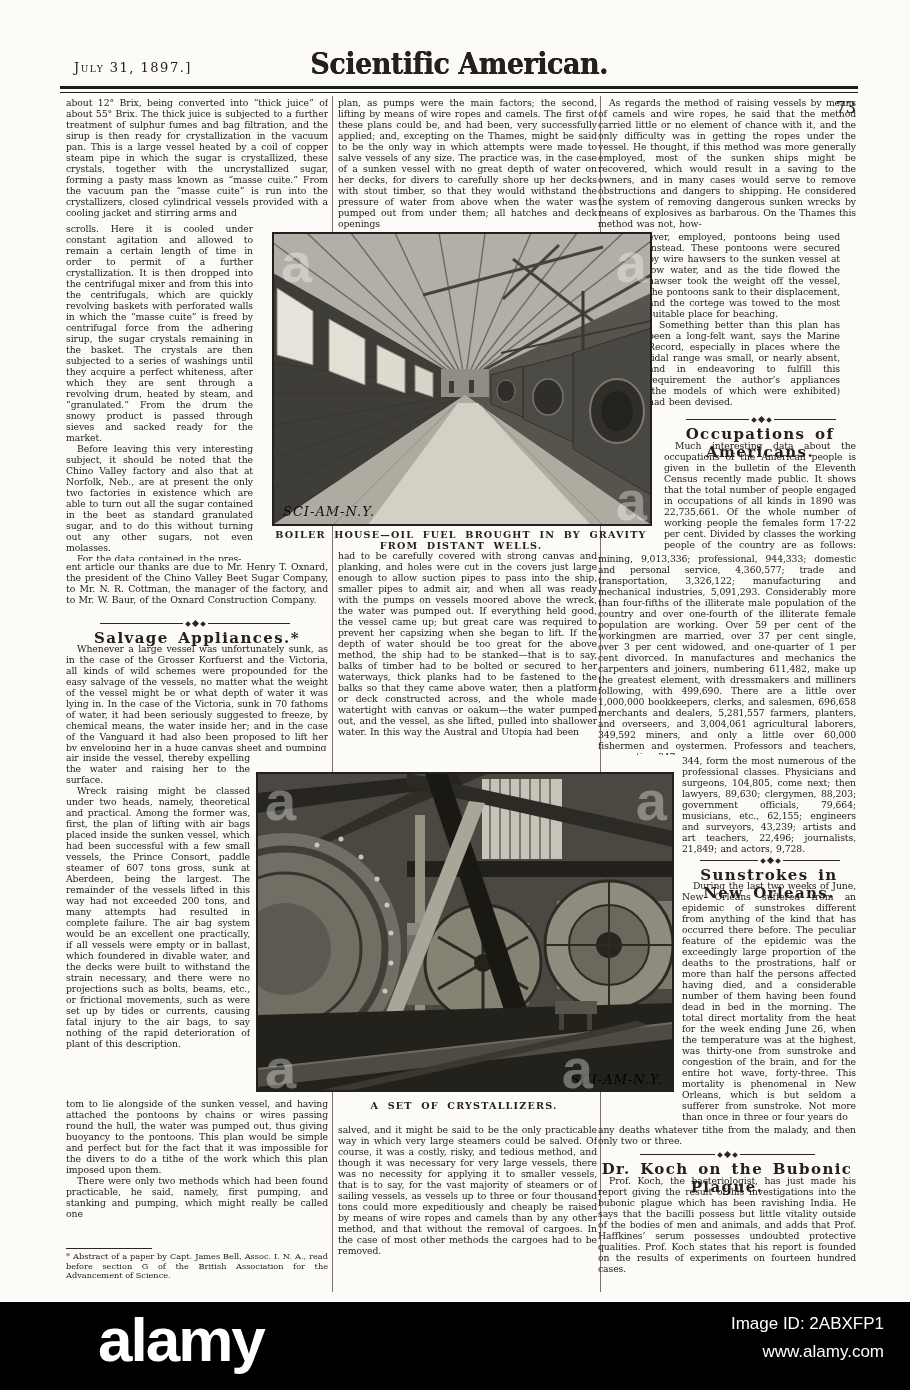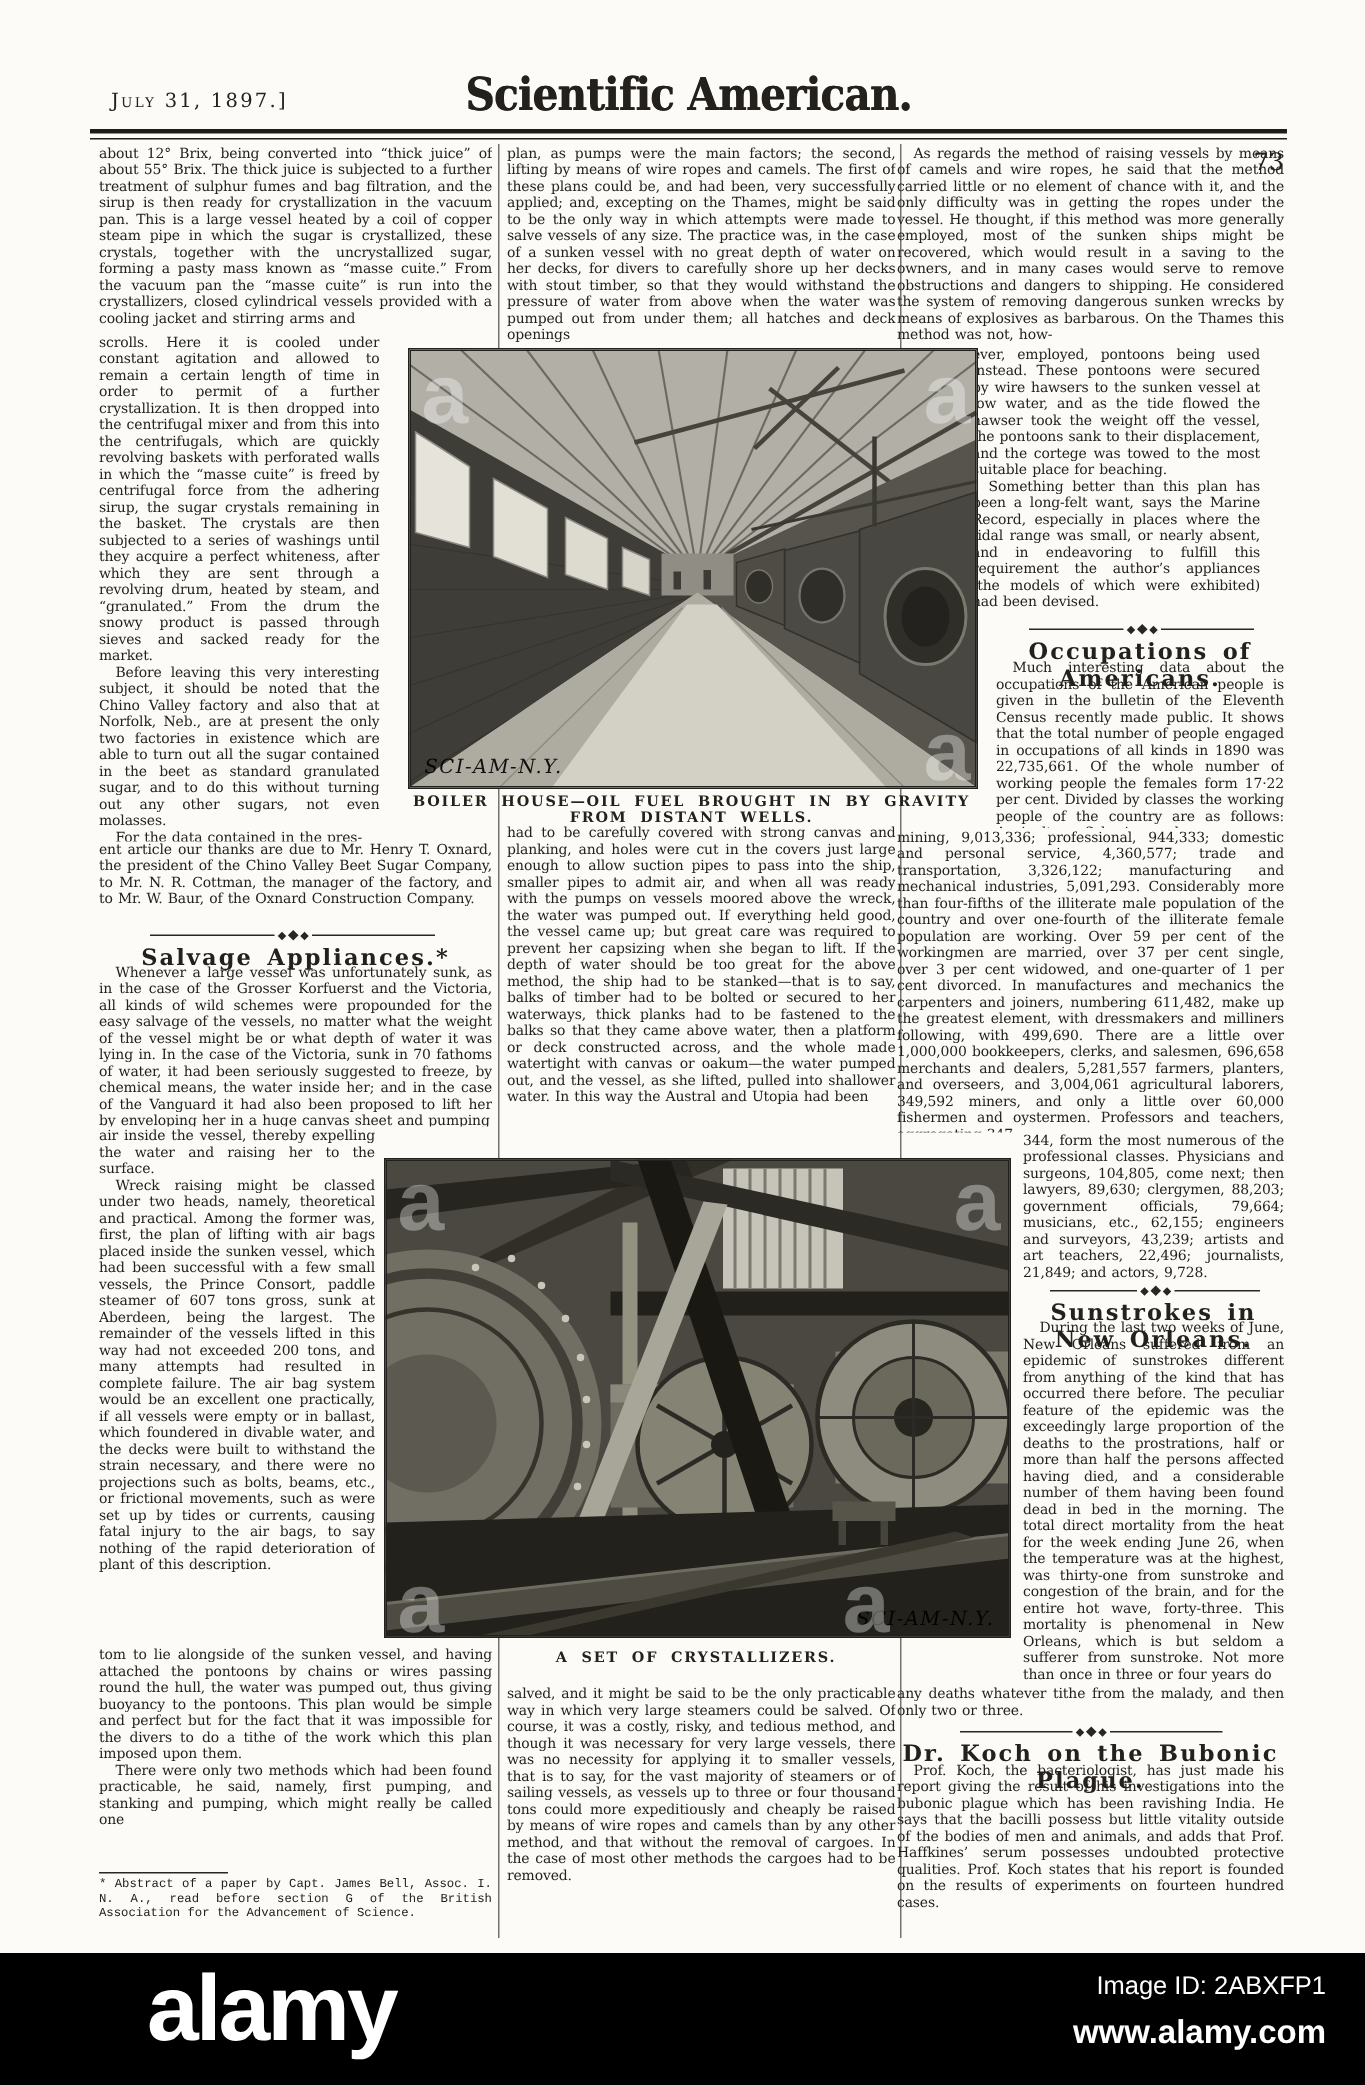--- a/index.html
+++ b/index.html
@@ -25,38 +25,38 @@
   .tblock p { margin:0; }
   .tblock p.ind { text-indent:11px; }
   .secheading { position:absolute; z-index:2; text-align:center; font-weight:bold;
     font-size:15px; letter-spacing:1.4px; word-spacing:3px; }
   .divider { position:absolute; z-index:2; display:flex; align-items:center; gap:3px; height:5px; }
   .divider .ln { flex:1; height:1px; background:#2a2722; }
   .divider .dm { width:4px; height:4px; background:#2a2722; transform:rotate(45deg); }
   .divider .dm.big { width:5px; height:5px; }
   .footnote-rule { position:absolute; left:66px; top:1248px; width:86px; height:1px; background:#2a2722; z-index:2; }
   .footnote { position:absolute; left:66px; top:1252px; width:262px; font-size:8.2px; line-height:9.6px;
-    text-align:justify; z-index:2;font-family:Liberation Mono, monospace; }
+    text-align:justify; z-index:2; }
   
   .photo { position:absolute; z-index:5; background:#8b897f; border:1px solid #23211d; }
   .photo svg { display:block; }
   .caption { position:absolute; z-index:2; text-align:center; font-weight:bold;
     font-size:9.6px; letter-spacing:1.2px; word-spacing:4px; }
   .sci-wm { position:absolute; z-index:7; font-style:italic; font-size:13px; letter-spacing:1px;
     color:#000000; opacity:.9; }
   .wm-a { position:absolute; z-index:7; font-family:"Liberation Sans", sans-serif; font-weight:bold;
     font-size:56px; color:#ffffff; opacity:.35; line-height:1; }
   
   .footer { position:absolute; left:0; top:1302px; width:910px; height:88px; background:#000; z-index:9; }
   .alamy-logo { position:absolute; left:98px; top:2px; color:#fff;
     font-family:"Liberation Sans", sans-serif; font-weight:bold; font-size:62px; letter-spacing:-2px; }
   .footer-right { position:absolute; right:26px; top:12px; text-align:right; color:#fff;
     font-family:"Liberation Sans", sans-serif; }
   .image-id { font-size:17px; }
-  .alamy-url { font-size:22px; font-weight:bold; margin-top:8px; }
+  .alamy-url { font-size:17px; font-weight:normal; margin-top:8px; }
 </style>
 </head>
 <body>
 
 <div class="page">
 
   <div class="issue-date">July 31, 1897.]</div>
   <div class="masthead">Scientific American.</div>
   <div class="page-number">73</div>
   <div class="rule thick"></div>

